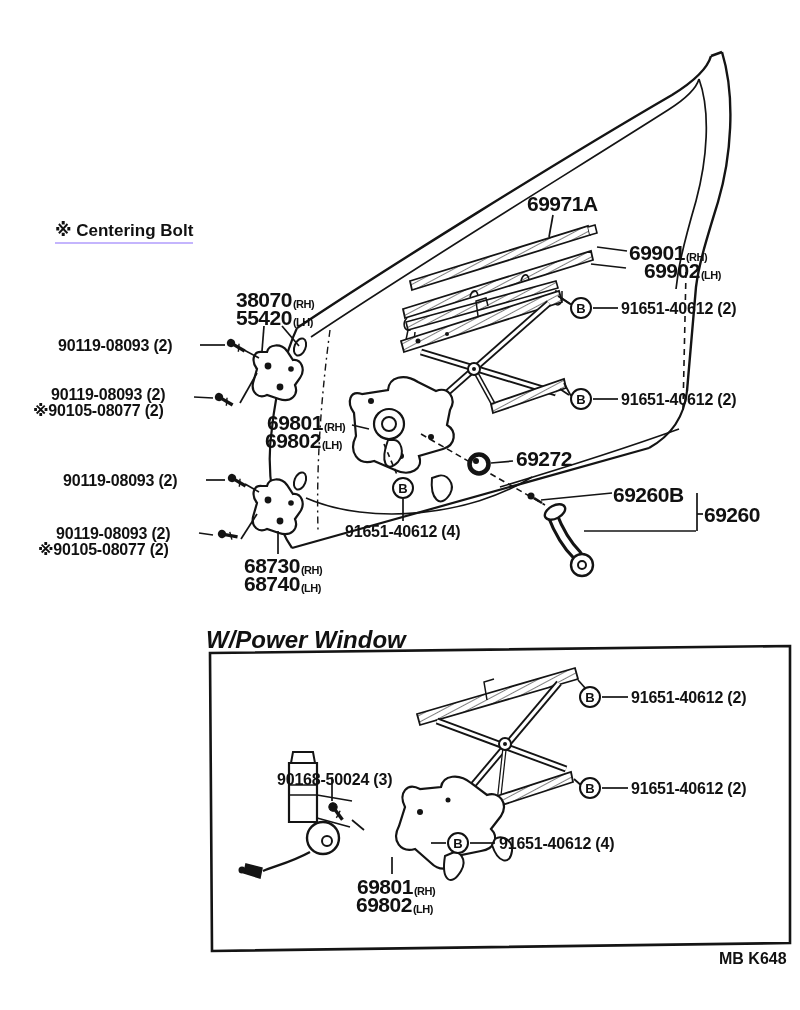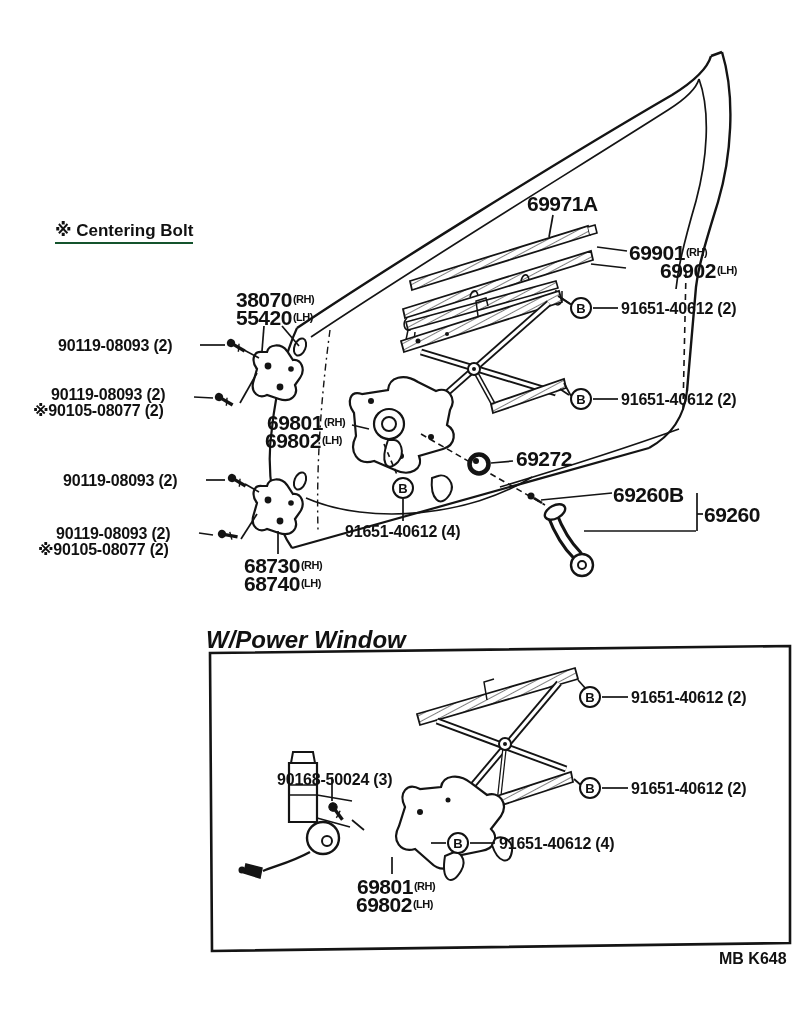--- a/index.html
+++ b/index.html
@@ -2,24 +2,24 @@
 <html><head>
 <meta charset="utf-8">
 <style>
   html,body{margin:0;padding:0;background:#ffffff;}
   #stage{position:relative;width:800px;height:1010px;background:#ffffff;overflow:hidden;
          font-family:"Liberation Sans","DejaVu Sans",sans-serif;color:#111;}
   #art{position:absolute;left:0;top:0;}
   .lbl{position:absolute;font-weight:bold;font-size:16px;line-height:1;white-space:nowrap;
        letter-spacing:-0.2px;color:#111;}
   .pn{position:absolute;font-weight:bold;font-size:21px;line-height:1;white-space:nowrap;
-      letter-spacing:-0.5px;color:#111;display:flex;align-items:center;}
+      letter-spacing:-0.5px;color:#111;display:flex;align-items:flex-end;}
   .pn .side{font-size:11px;font-weight:bold;letter-spacing:-0.5px;margin-left:1px;margin-top:0;}
   .note{position:absolute;font-weight:bold;font-size:17px;line-height:1;white-space:nowrap;
-        border-bottom:2px solid #14532d;padding-bottom:3px;}
+        border-bottom:2px solid #c4b5fd;padding-bottom:3px;}
   .inset-title{position:absolute;font-weight:bold;font-size:24px;line-height:1;white-space:nowrap;font-style:italic;}
   .code{position:absolute;font-weight:bold;font-size:16px;line-height:1;white-space:nowrap;}
   .bbadge{position:absolute;width:22px;height:22px;box-sizing:border-box;border:2.6px solid #111;
           border-radius:50%;display:flex;align-items:center;justify-content:center;
           font-weight:bold;font-size:13px;line-height:1;background:#fff;}
 </style>
 </head>
 <body>
 
 <div id="stage">
@@ -209,21 +209,21 @@
 <div class="note" style="left:55px;top:222px">※ Centering Bolt</div>
 
 <div class="pn" style="left:527px;top:193px">
       <span>69971A</span>
     </div>
 
 <div class="pn" style="left:629px;top:242px">
       <span>69901</span>
       <span class="side">(RH)</span>
     </div>
-<div class="pn" style="left:660px;top:260px">
+<div class="pn" style="left:644px;top:260px">
       <span>69902</span>
       <span class="side">(LH)</span>
     </div>
 
 <div class="bbadge" style="left:570px;top:297px">B</div>
 <div class="lbl" style="left:621px;top:301px">91651-40612 (2)</div>
 
 <div class="pn" style="left:236px;top:289px">
       <span>38070</span>
       <span class="side">(RH)</span>

